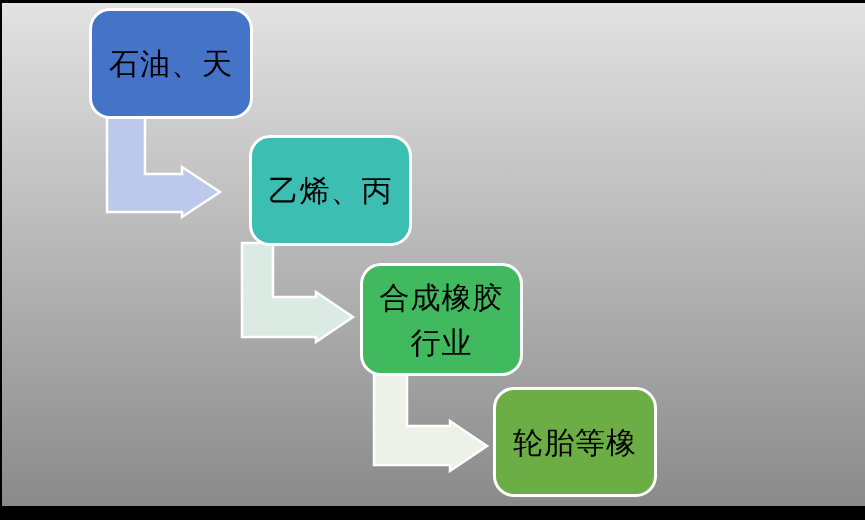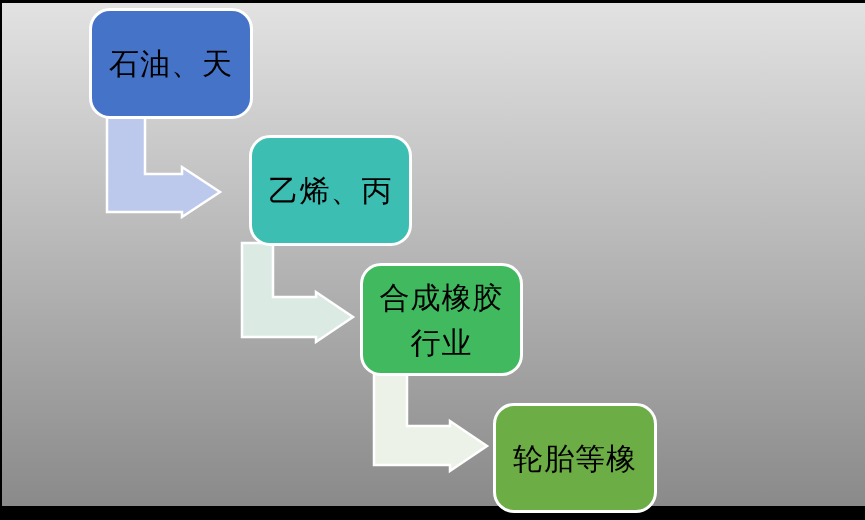--- a/index.html
+++ b/index.html
@@ -41,21 +41,21 @@
     color: #000;
     font-size: 30px;
     line-height: 45px;
     text-align: center;
     letter-spacing: 1px;
   }
   
   .n1 { left: 87px;  top: 5px;   width: 164px; height: 111px; }
   .n2 { left: 223px; top: 132px; width: 163px; height: 111px; }
   .n3 { left: 358px; top: 260px; width: 163px; height: 113px; }
-  .n4 { left: 491px; top: 400px; width: 164px; height: 110px; }
+  .n4 { left: 491px; top: 384px; width: 164px; height: 110px; }
   .node-line { white-space: nowrap; }
 </style>
 </head>
 <body>
 
 <div class="frame" style="background-color: rgb(0, 0, 0);">
   <div class="canvas" style="background: linear-gradient(rgb(226, 226, 226), rgb(138, 138, 138));">
 
     <svg class="arrows-layer" viewBox="0 0 863 503" xmlns="http://www.w3.org/2000/svg">
       <polygon class="arrow" points="105,114 143,114 143,171 180,171 180,164 218,189 180,214 180,209 105,209" fill="#BCC9EC"></polygon>

